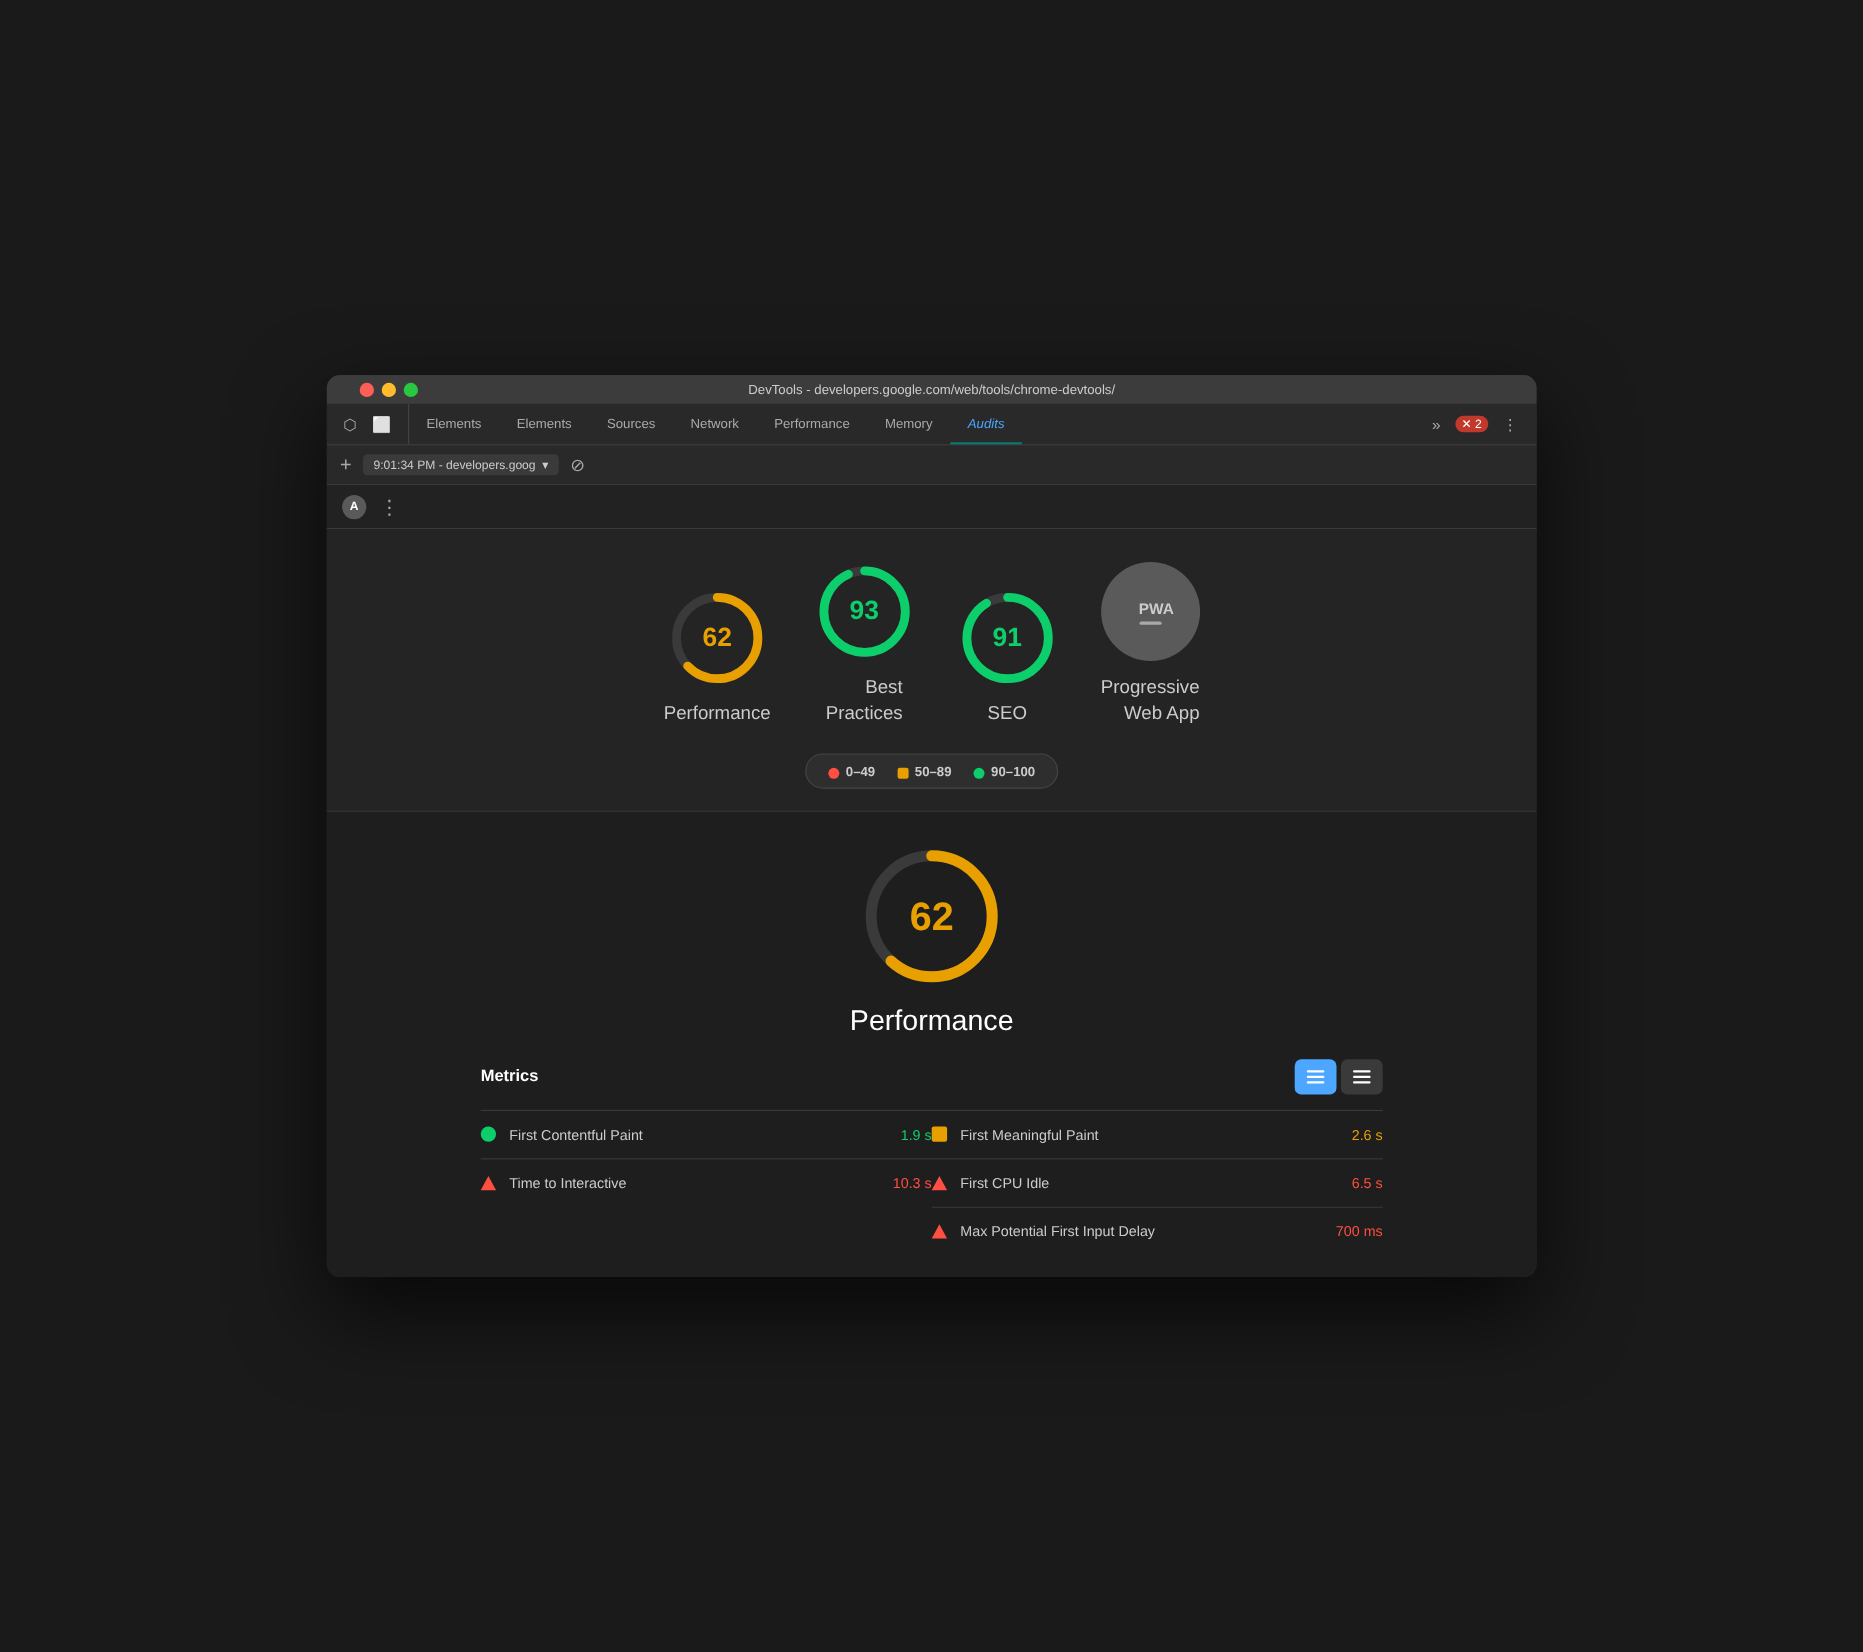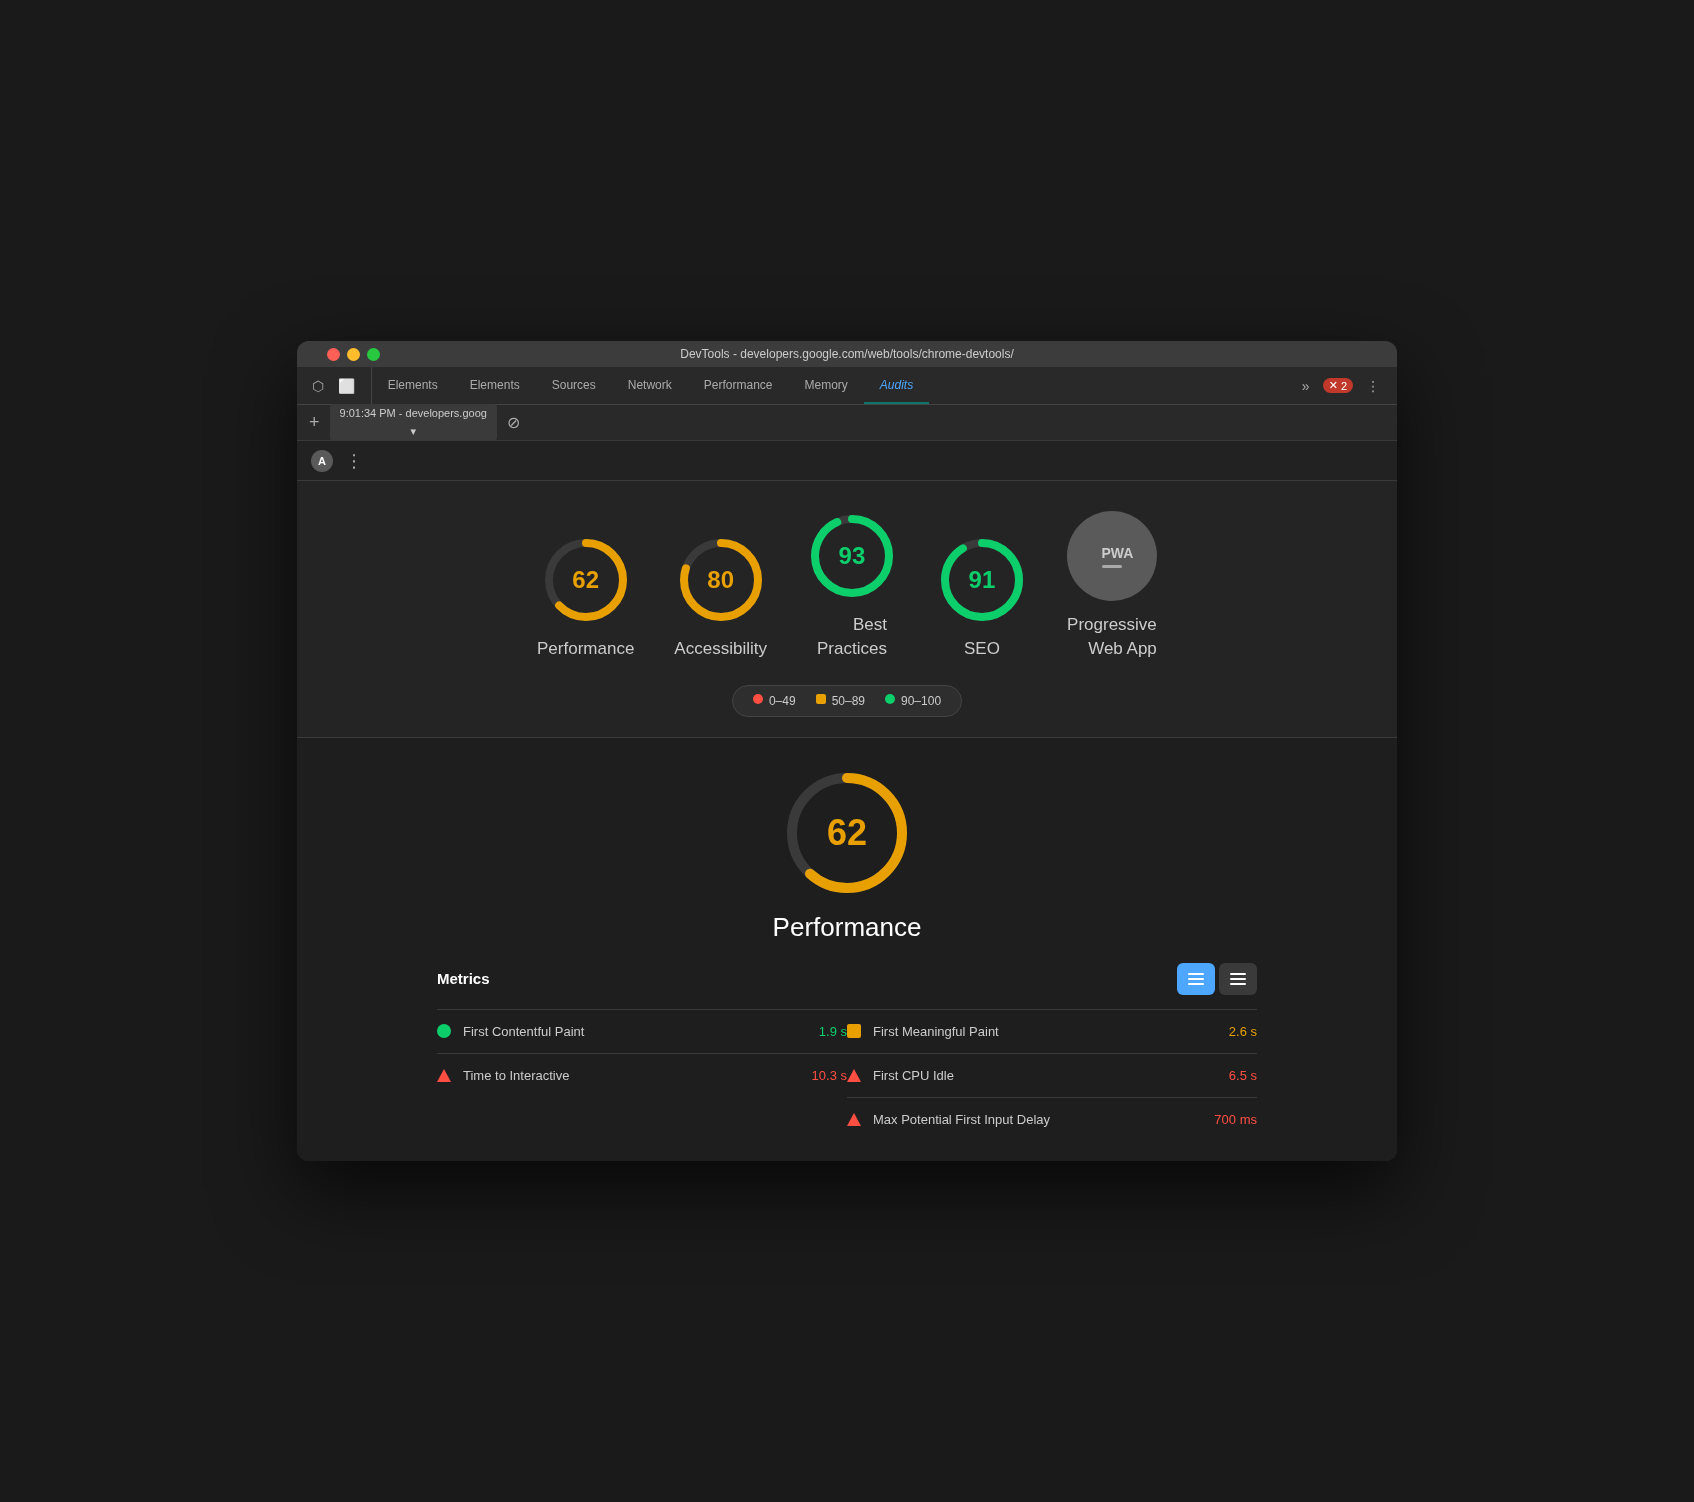--- a/index.html
+++ b/index.html
@@ -123,21 +123,20 @@
     }
     .tab-label {
       background: #3a3a3a;
       border-radius: 4px;
       padding: 3px 10px;
       color: #ccc;
       font-size: 11px;
       display: flex;
       align-items: center;
       gap: 6px;
-      flex-direction: column;
     }
 
     
     .url-bar {
       background: #222;
       display: flex;
       align-items: center;
       padding: 0 14px;
       gap: 12px;
       height: 40px;
@@ -278,24 +277,25 @@
       background: #2e2e2e;
       border: 1px solid #444;
       border-radius: 20px;
       padding: 8px 20px;
       display: flex;
       align-items: center;
       gap: 20px;
     }
     .legend-item {
       display: flex;
-      align-items: flex-start;
+      align-items: flex-end;
       gap: 6px;
       color: #ccc;
       font-size: 12px;
+      font-weight: bold;
     }
     .legend-dot {
       width: 10px;
       height: 10px;
       border-radius: 50%;
     }
     .legend-dot-red { background: #ff4e42; }
     .legend-dot-orange { background: #e8a000; border-radius: 2px; width: 10px; height: 10px; }
     .legend-dot-green { background: #0cce6b; border-radius: 50%; }
 
@@ -510,30 +510,20 @@
           <div class="gauge-container">
             <svg viewBox="0 0 90 90">
               <circle class="gauge-bg" cx="45" cy="45" r="37"></circle>
               <circle class="gauge-fill-orange" cx="45" cy="45" r="37" stroke-dasharray="146 233" stroke-dashoffset="0"></circle>
             </svg>
             <span class="gauge-number gauge-orange">62</span>
           </div>
           <span class="score-label">Performance</span>
         </div>
 
-        <div class="score-item">
-          <div class="gauge-container">
-            <svg viewBox="0 0 90 90">
-              <circle class="gauge-bg" cx="45" cy="45" r="37"></circle>
-              <circle class="gauge-fill-orange" cx="45" cy="45" r="37" stroke-dasharray="186 233" stroke-dashoffset="0"></circle>
-            </svg>
-            <span class="gauge-number gauge-orange">80</span>
-          </div>
-          <span class="score-label">Accessibility</span>
-        </div>
 
         <div class="score-item">
           <div class="gauge-container">
             <svg viewBox="0 0 90 90">
               <circle class="gauge-bg" cx="45" cy="45" r="37"></circle>
               <circle class="gauge-fill-green" cx="45" cy="45" r="37" stroke-dasharray="217 233" stroke-dashoffset="0"></circle>
             </svg>
             <span class="gauge-number gauge-green">93</span>
           </div>
           <span class="score-label">Best<br>Practices</span>

